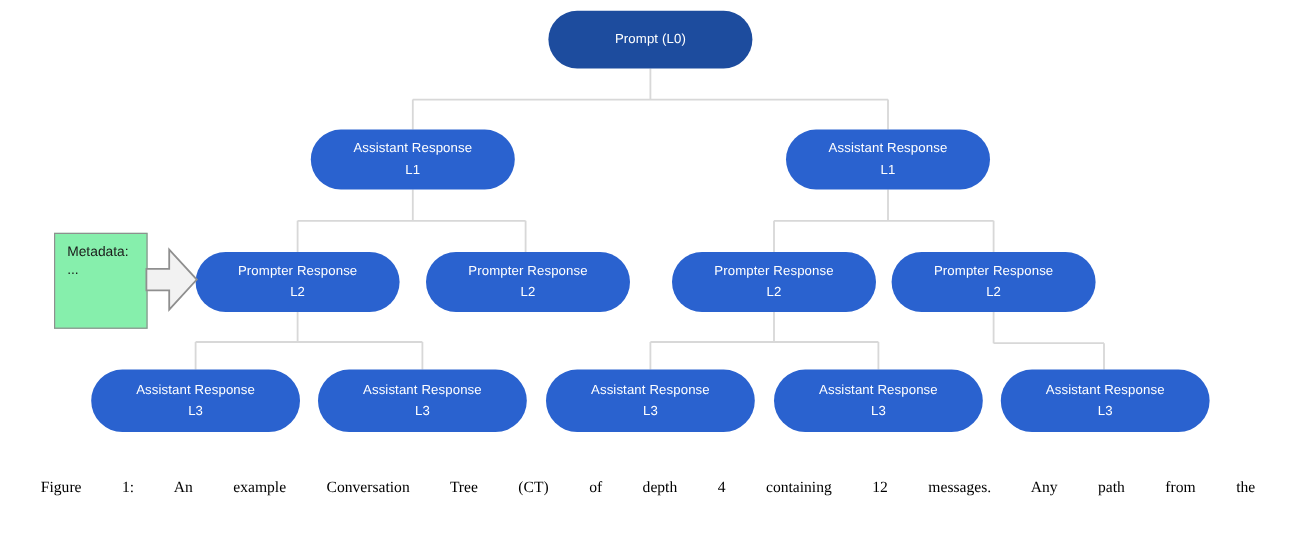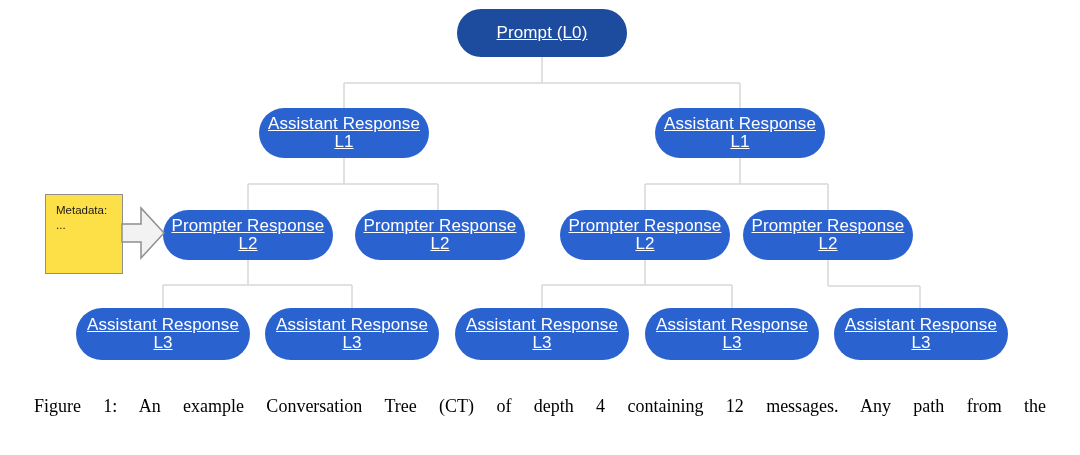--- a/index.html
+++ b/index.html
@@ -4,46 +4,46 @@
 <style>
   html,body{margin:0;padding:0;background:#fff;}
   .stage{
     position:relative;width:1080px;height:455px;background:#ffffff;overflow:hidden;
     font-family:"Liberation Sans",sans-serif;
   }
   .connectors{position:absolute;left:0;top:0;width:1080px;height:455px;pointer-events:none;}
   .node{
     position:absolute;display:flex;flex-direction:column;align-items:center;justify-content:center;
     background:#2a62cf;color:#ffffff;border-radius:27px;text-align:left;
-    font-size:17px;line-height:18px;letter-spacing:0.1px;text-decoration:underline;
+    font-size:11px;line-height:18px;letter-spacing:0.1px;
   }
   .node span{display:block;}
   .node.root{background:#1d4c9e;}
   
   .n0{left:457px;top:9px;width:170px;height:48px;}
   .n1{left:259px;top:108px;width:170px;height:50px;}
   .n2{left:655px;top:108px;width:170px;height:50px;}
   .n3{left:163px;top:210px;width:170px;height:50px;}
   .n4{left:355px;top:210px;width:170px;height:50px;}
   .n5{left:560px;top:210px;width:170px;height:50px;}
   .n6{left:743px;top:210px;width:170px;height:50px;}
   .n7{left:76px;top:308px;width:174px;height:52px;}
   .n8{left:265px;top:308px;width:174px;height:52px;}
   .n9{left:455px;top:308px;width:174px;height:52px;}
   .n10{left:645px;top:308px;width:174px;height:52px;}
   .n11{left:834px;top:308px;width:174px;height:52px;}
   .meta-box{
     position:absolute;left:45px;top:194px;width:78px;height:80px;box-sizing:border-box;
-    background:#fde047;border:1.5px solid #8f8f8f;
+    background:#86efac;border:1.5px solid #8f8f8f;
     padding:8px 12px 0 10px;color:#1a1a1a;font-size:11.5px;line-height:15px;
   }
   .meta-arrow{position:absolute;left:120px;top:200px;}
   .caption{
     position:absolute;left:34px;top:392px;width:1012px;
-    font-family:"Liberation Serif",serif;font-size:18px;line-height:28px;color:#000;
+    font-family:"Liberation Serif",serif;font-size:13px;line-height:28px;color:#000;
   }
   .caption .just{text-align:justify;text-align-last:justify;}
 </style>
 </head>
 <body>
 
 <div class="stage">
 
   <svg class="connectors" viewBox="0 0 1080 455" xmlns="http://www.w3.org/2000/svg">
     <path d="M542 57 V83 M344 83 H740 M344 83 V108 M740 83 V108

